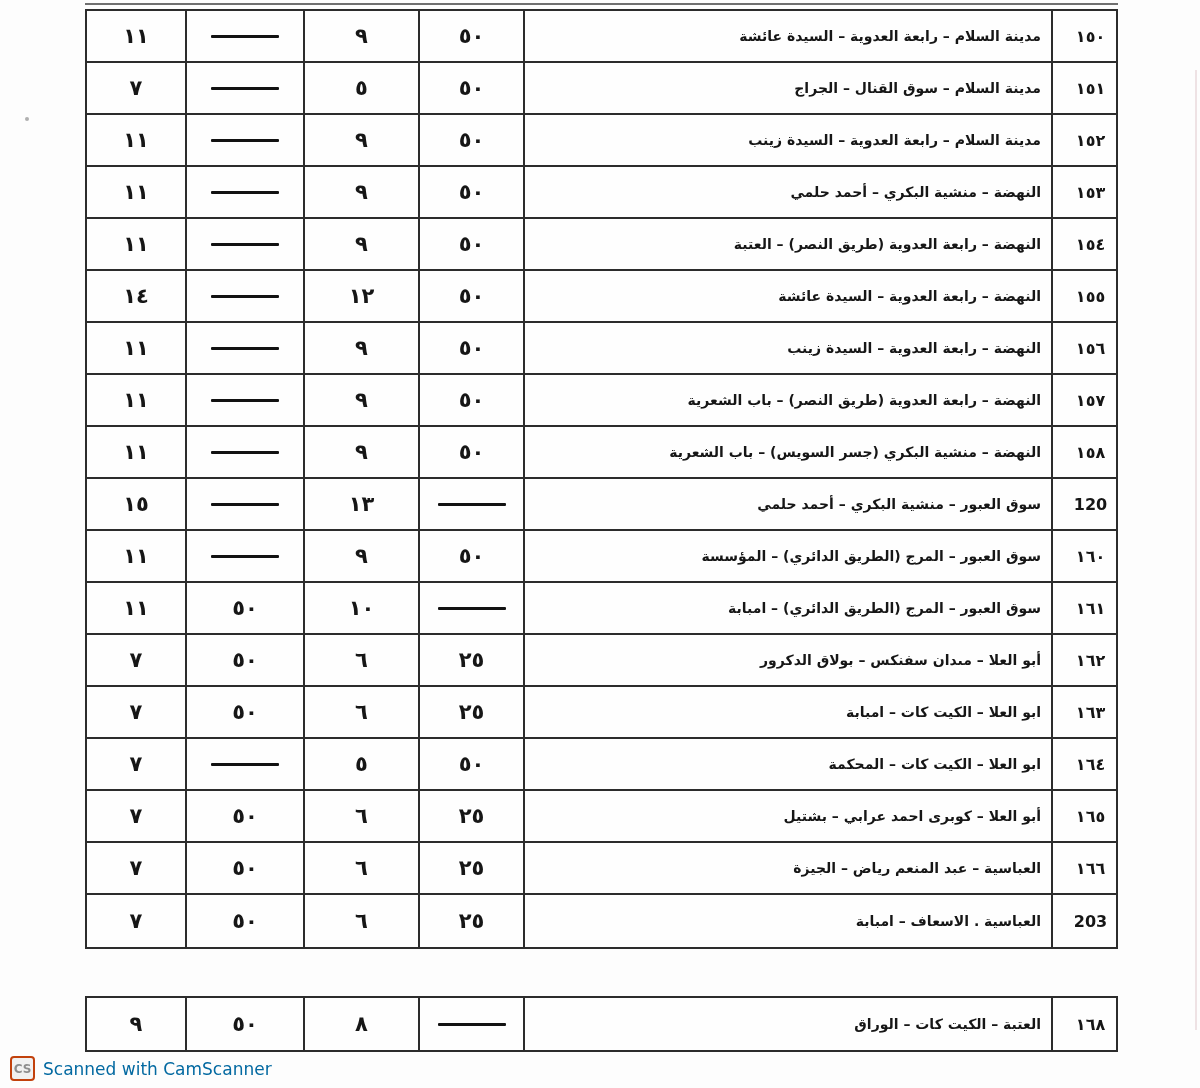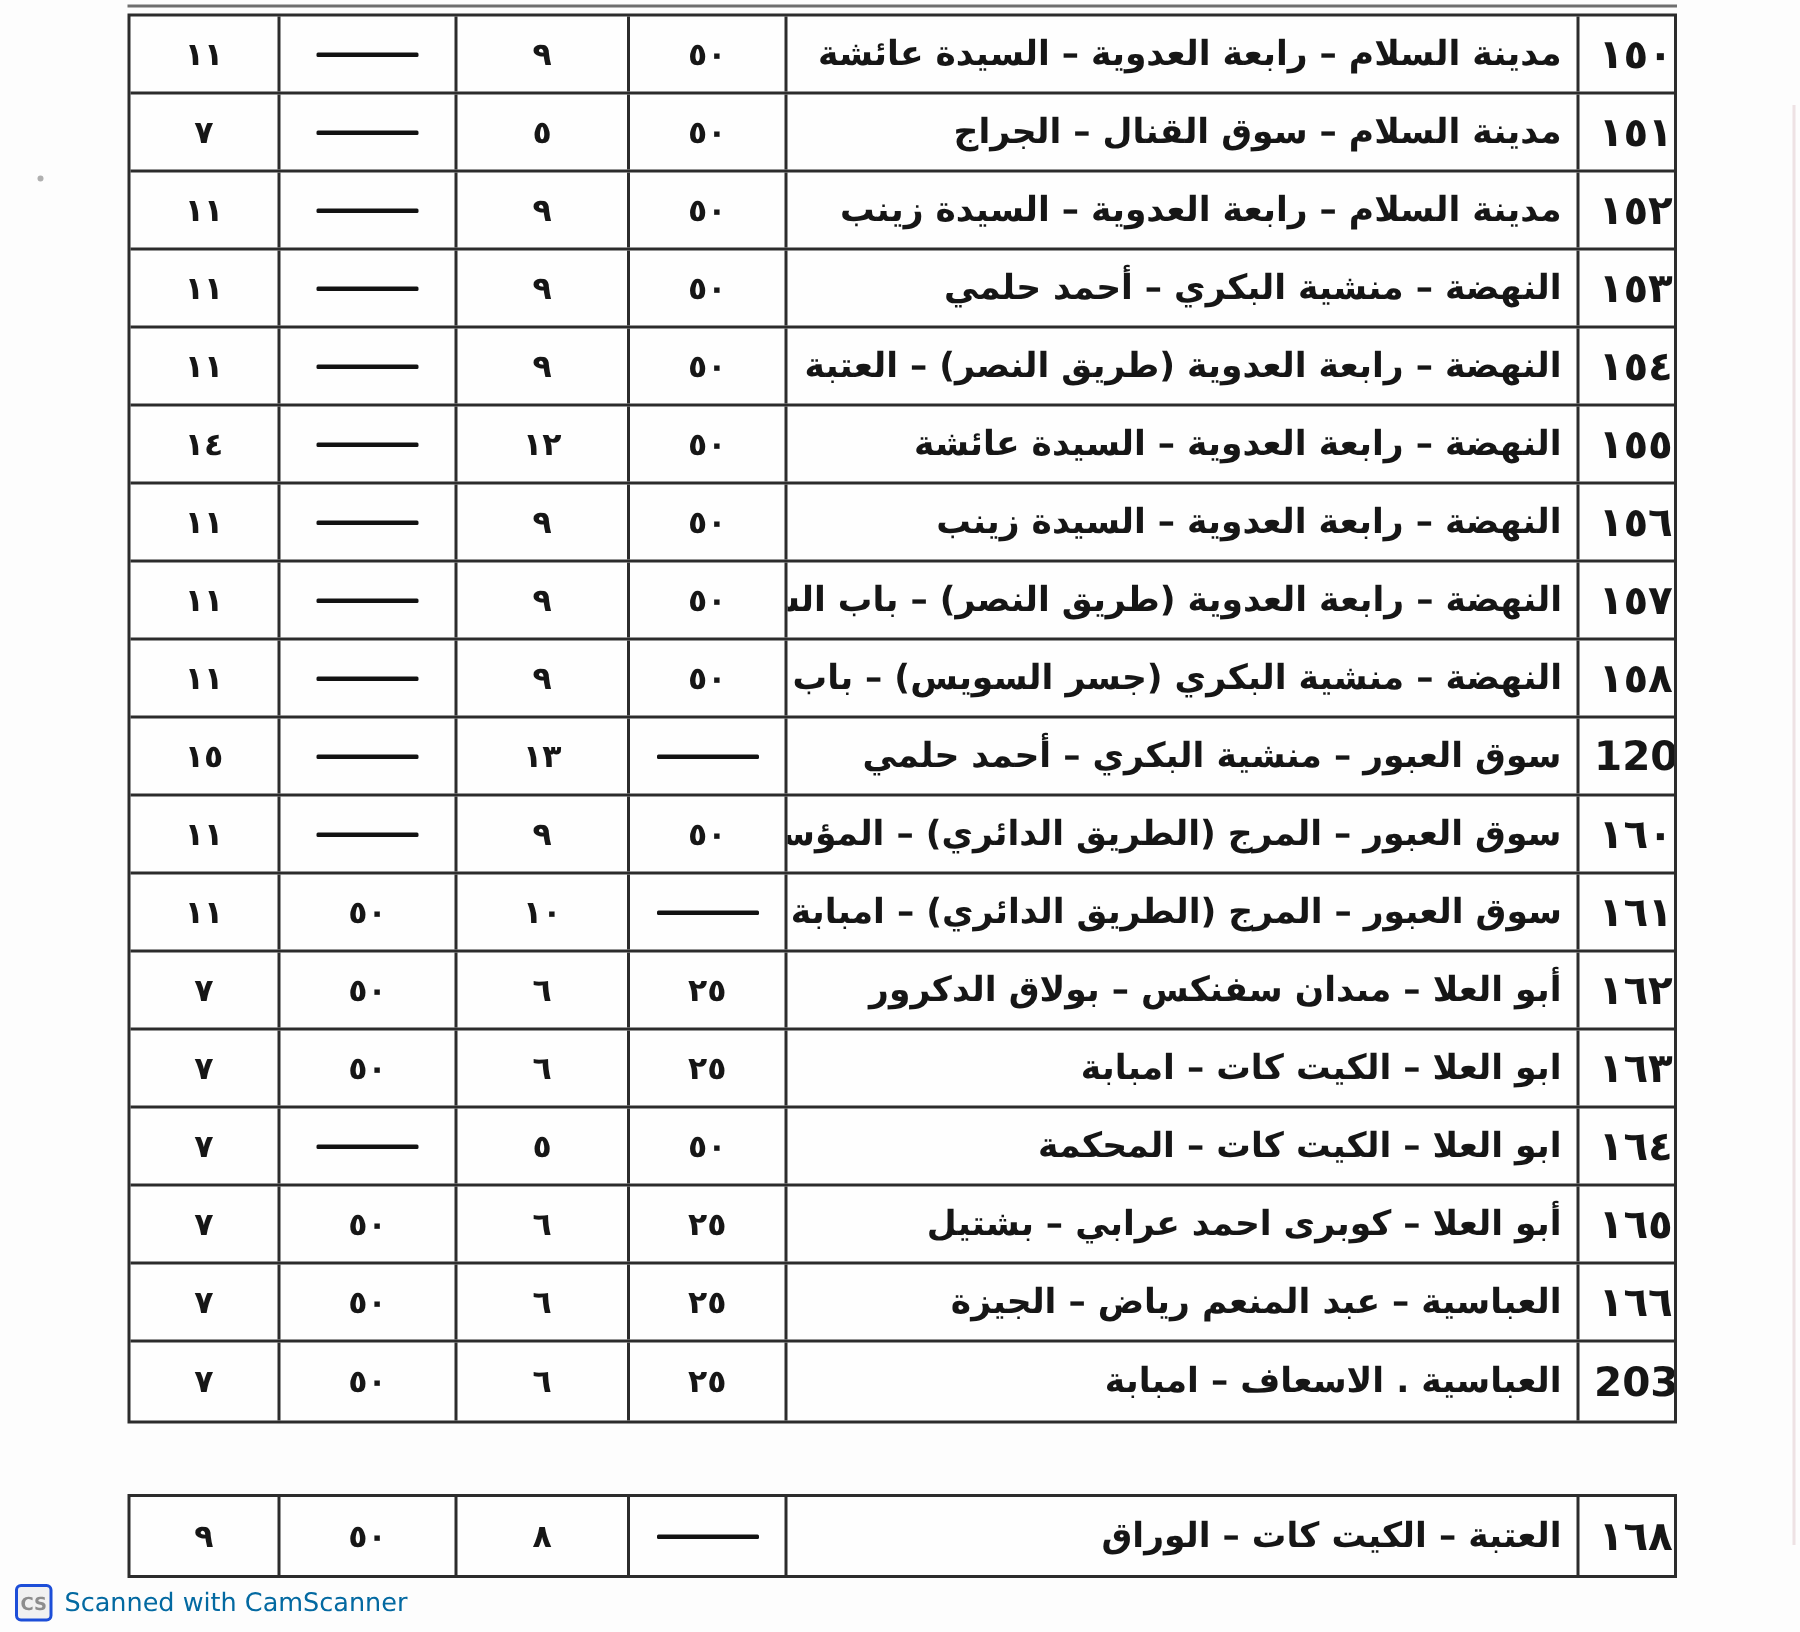--- a/index.html
+++ b/index.html
@@ -52,43 +52,43 @@
     font-weight:700;
     font-size:21px;
     overflow:hidden;
   }
   .cell:last-child{border-right:none;}
   .cell-route{
     direction:rtl;
     justify-content:flex-start; 
     padding:0 10px 0 6px;
     white-space:nowrap;
-    font-size:23px;
+    font-size:14px;
     letter-spacing:0px;
   }
   .cell-number{
     direction:rtl;
-    font-size:27px;
+    font-size:16px;
     padding-left:12px;
   }
   .dash{
     display:inline-block;
     width:68px;height:3px;
     background:#121212;
     border-radius:1px;
   }
   .watermark{
     position:absolute;left:10px;top:1056px;
     display:flex;align-items:center;gap:8px;
     user-select:none;
   }
   .cs-badge{
     box-sizing:border-box;
     width:25px;height:25px;
-    border:2px solid #1d4ed8;
+    border:2px solid #c2410c;
     border-radius:4px;
     background:#f1f1f1;
     color:#8d8d8d;
     font-size:12px;font-weight:700;
     display:flex;align-items:center;justify-content:center;
   }
   .wm-text{
     color:#0369a1;
     font-size:17px;
     font-weight:400;

